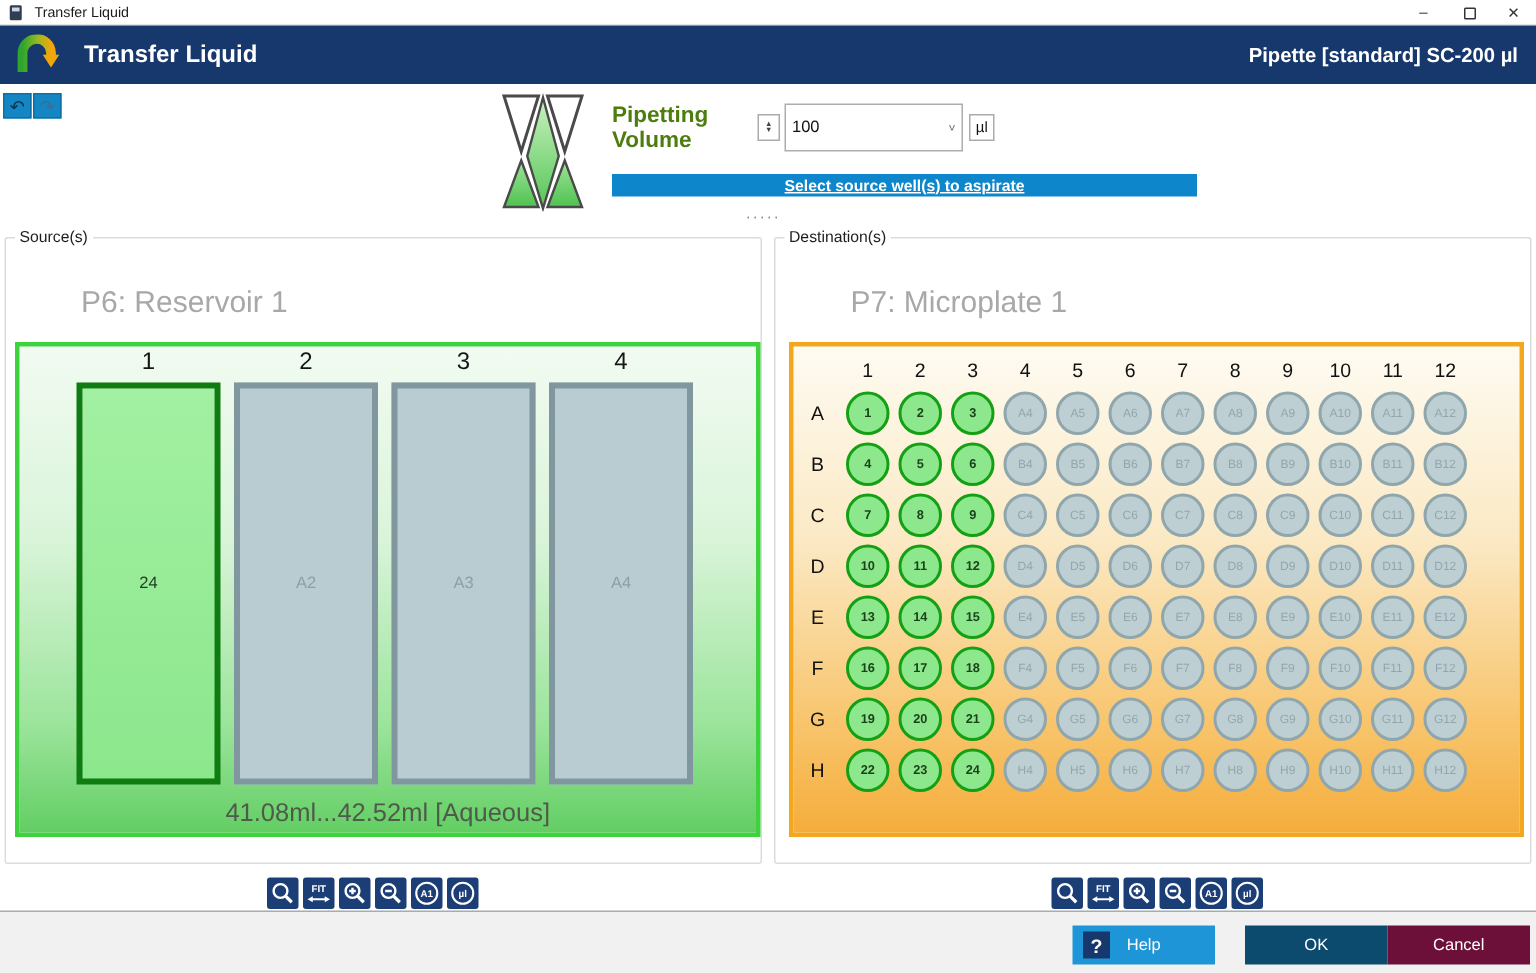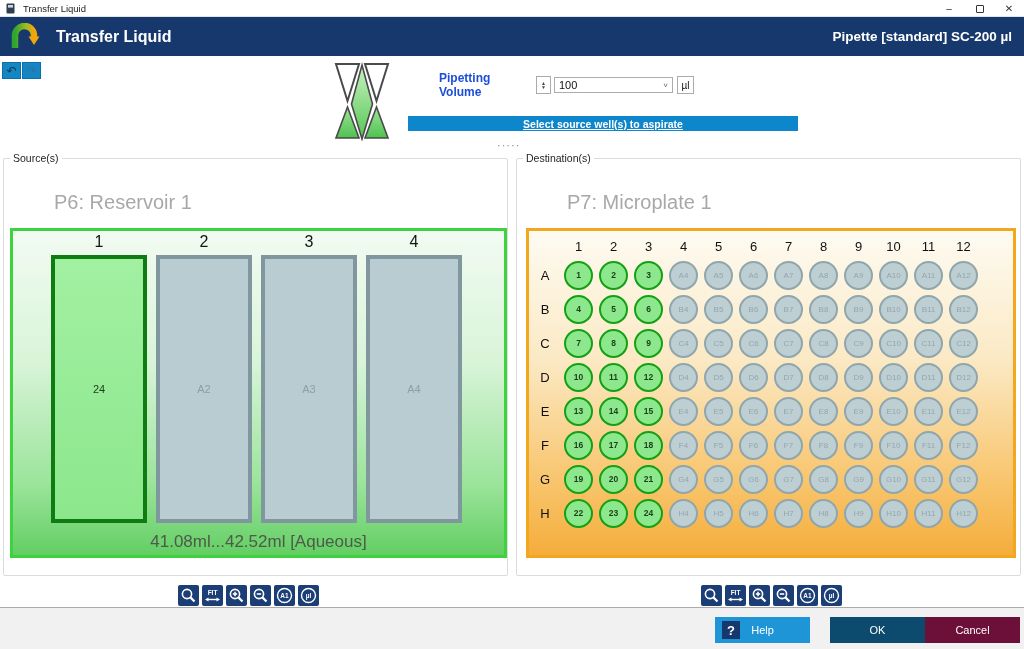--- a/index.html
+++ b/index.html
@@ -23,24 +23,24 @@
 
   
   #undoredo{position:absolute;left:2px;top:62px;display:flex;gap:1px;}
   .ur-btn{width:19px;height:17px;background:#1486C4;border:1px solid #0C6FA6;display:flex;align-items:center;justify-content:center;font-size:12px;line-height:1;box-sizing:border-box;cursor:default;}
   .ur-undo{color:#10344F;}
   .ur-redo{color:#3A6E94;}
 
   
   #hourglass{position:absolute;left:333px;top:61px;}
   #volume-row{position:absolute;left:408px;top:76px;height:18px;display:flex;align-items:center;}
-  #volume-label{font-size:12px;font-weight:bold;color:#1d4ed8;width:88px;text-align:left;margin-left:31px;}
+  #volume-label{font-size:15px;font-weight:bold;color:#4d7c0f;width:88px;text-align:left;}
   #volume-spinner{margin-left:9px;width:15px;height:18px;border:1px solid #ABABAB;background:#fff;display:flex;flex-direction:column;align-items:center;justify-content:center;box-sizing:border-box;}
   #volume-spinner span{font-size:5px;line-height:4px;color:#444;}
-  #volume-combo{margin-left:3px;width:119px;height:16px;border:1px solid #ABADB3;background:#fff;display:flex;align-items:center;box-sizing:border-box;position:relative;}
+  #volume-combo{margin-left:3px;width:119px;height:32px;border:1px solid #ABADB3;background:#fff;display:flex;align-items:center;box-sizing:border-box;position:relative;}
   #volume-combo .val{margin-left:4px;font-size:11px;color:#111;}
   #volume-combo .chev{position:absolute;right:4px;font-size:8px;color:#666;}
   #volume-unit{margin-left:4px;width:17px;height:18px;border:1px solid #ABABAB;background:#fff;display:flex;align-items:center;justify-content:center;font-size:10px;color:#111;box-sizing:border-box;}
 
   
   #status-bar{position:absolute;left:408px;top:116px;width:390px;height:15px;background:#0D86CB;display:flex;align-items:center;justify-content:center;}
   #status-bar span{color:#fff;font-size:10.5px;font-weight:bold;text-decoration:underline;}
 
   
   #splitter{position:absolute;left:497px;top:141px;font-size:11px;color:#888;letter-spacing:1px;line-height:8px;}

